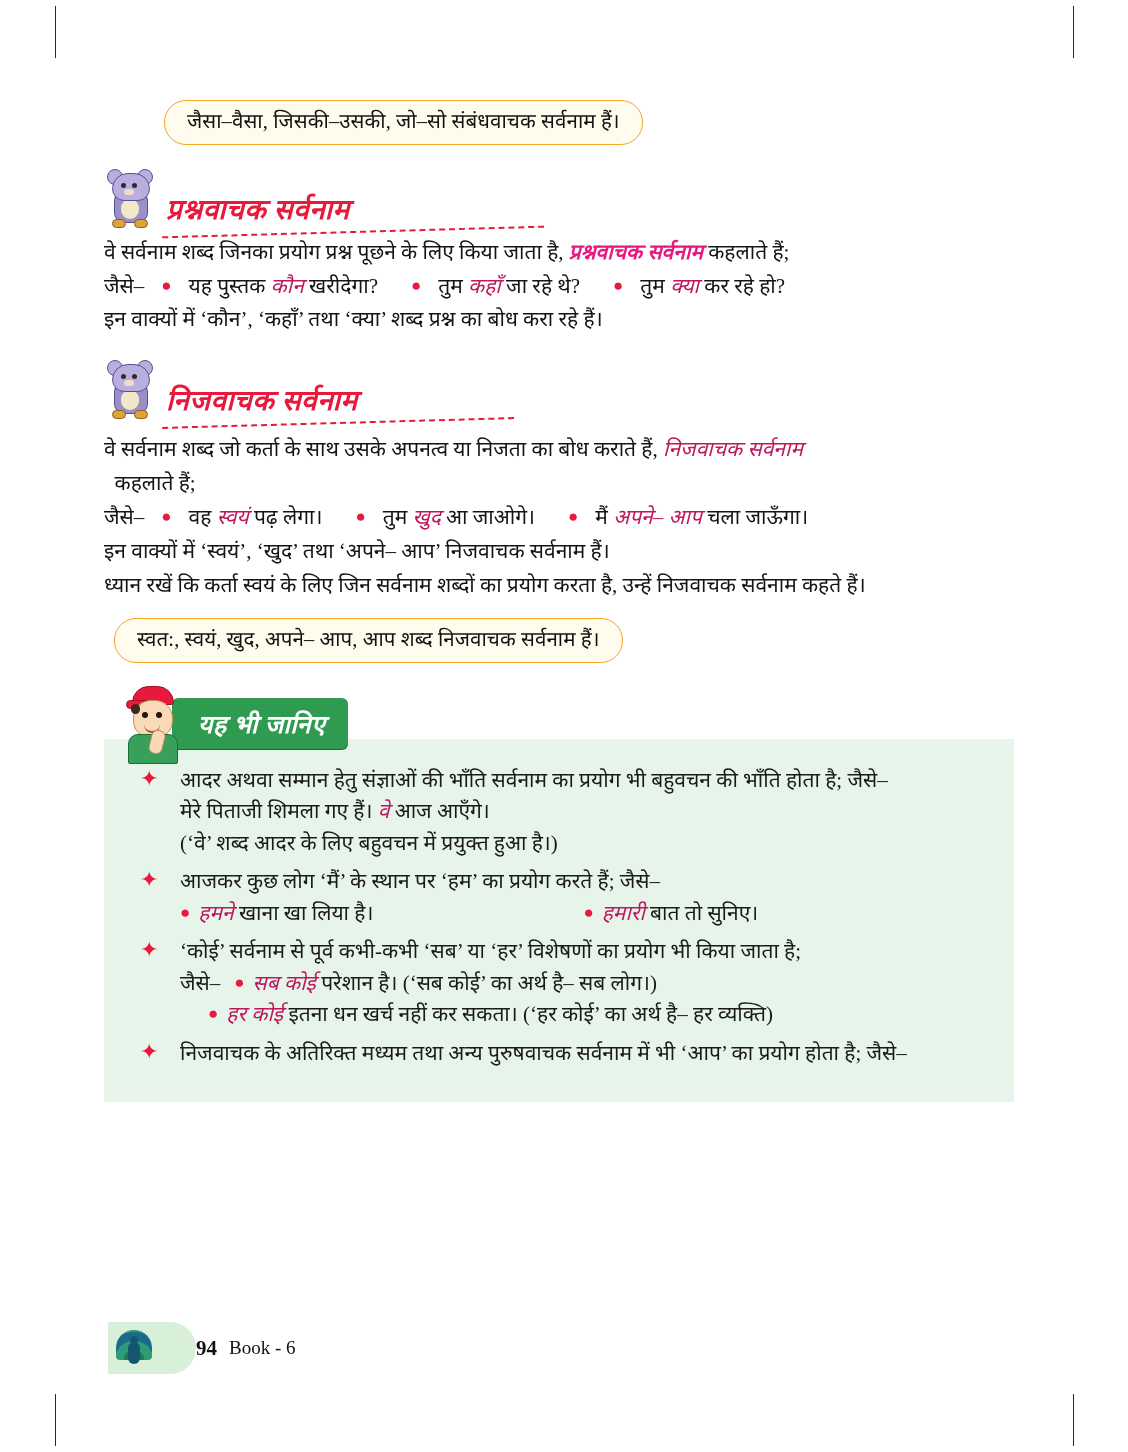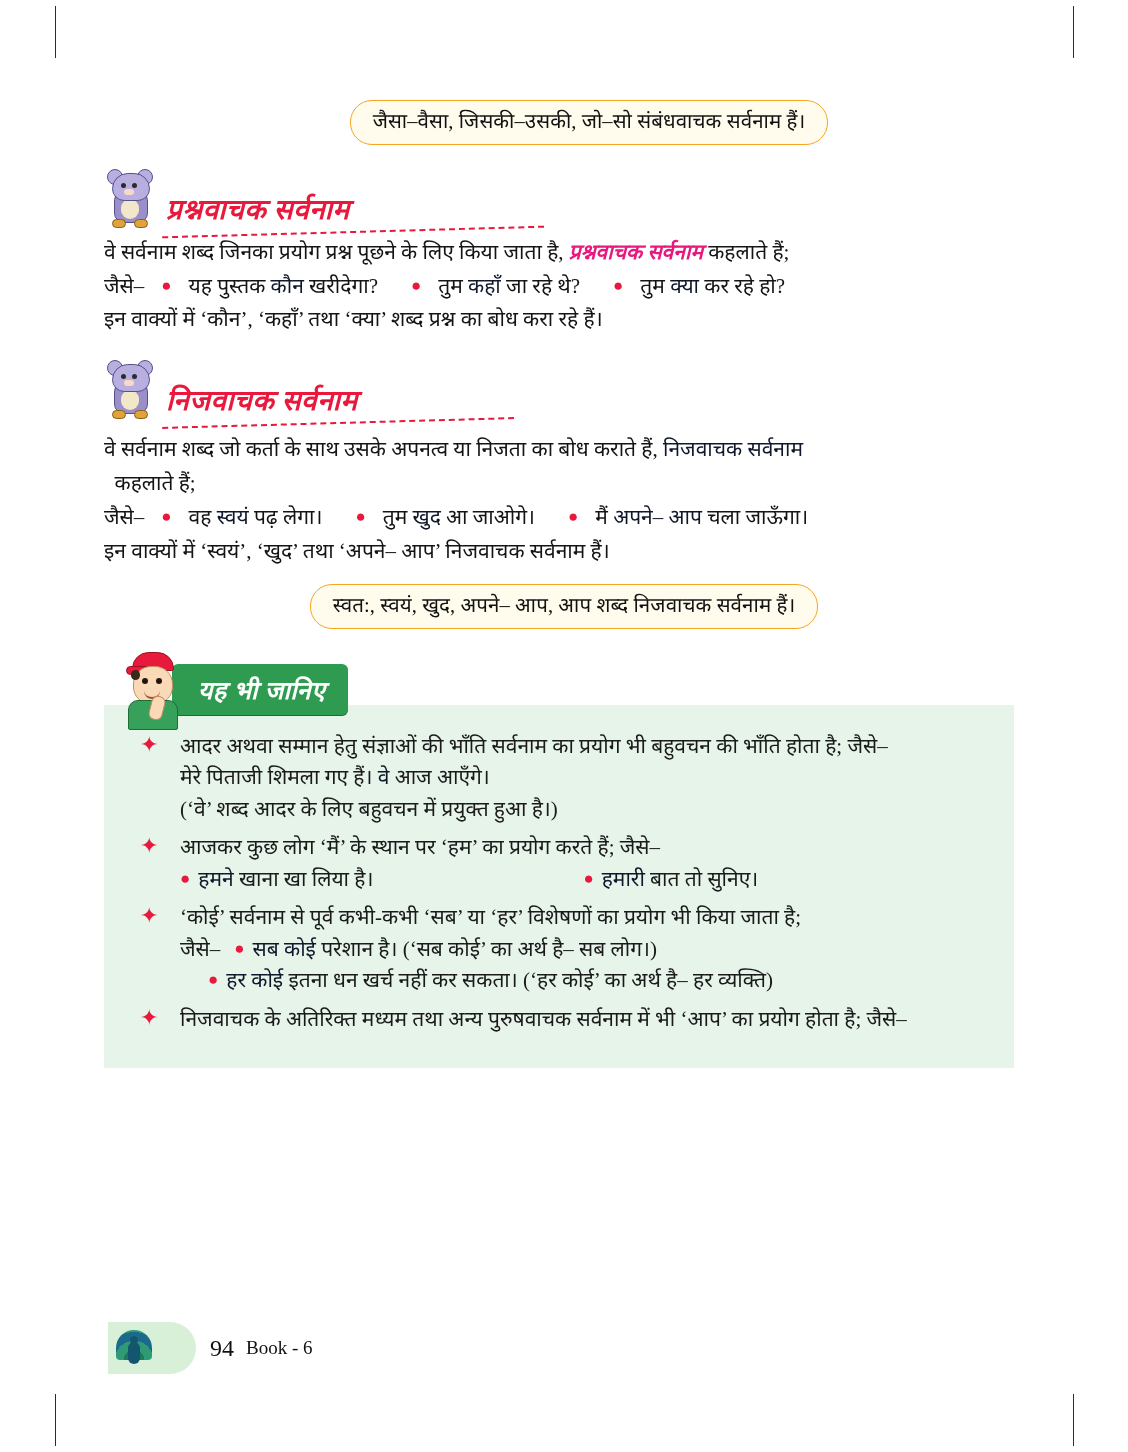--- a/index.html
+++ b/index.html
@@ -42,21 +42,21 @@
     display: inline-block;
     border: 1.6px solid #f5a623;
     border-radius: 22px;
     background: #fffced;
     padding: 7px 22px 9px;
     font-size: 20.5px;
     line-height: 1.3;
     color: #111;
     letter-spacing: .1px;
   }
-  .callout-wrap { text-align: center; }
+  .callout-wrap { text-align: left; }
   .callout-wrap.w1 { margin-left: 60px; }
   .callout-wrap.w2 { margin-left: 20px; }
   .callout-wrap.w3 { margin-left: 10px; }
 
   
   .heading-row {
     display: flex;
     align-items: flex-end;
     gap: 10px;
     margin-top: 26px;
@@ -152,21 +152,21 @@
   
   p.body {
     font-size: 21px;
     line-height: 1.52;
     margin: 0 0 2px 0;
     text-align: justify;
     text-justify: inter-word;
     color: #141414;
   }
   p.body.nojust { text-align: left; }
-  .pink { color: #0f172a; }
+  .pink { color: #be185d; font-style: italic; }
   .pink-b { color: #e8197e; font-style: italic; font-weight: bold; }
   .bullet-dot {
     color: #e8193c;
     font-size: 17px;
     vertical-align: 2px;
     padding: 0 3px;
   }
   .sp-sm { display: inline-block; width: 14px; }
   .sp-md { display: inline-block; width: 30px; }
 
@@ -341,23 +341,22 @@
   }
   .peacock .headp {
     position: absolute;
     left: 16px; top: 8px;
     width: 8px; height: 9px;
     background: #14566e;
     border-radius: 50%;
   }
   .footer-num {
     font-family: "Liberation Serif", serif;
-    font-weight: normal;
-    font-size: 24px;
-    margin-left: 14px;
+    font-weight: bold;
+    font-size: 21px;
     color: #111;
   }
   .footer-book {
     font-family: "Liberation Serif", serif;
     font-size: 19px;
     margin-left: 12px;
     color: #111;
   }
 </style>
 </head>
@@ -426,20 +425,21 @@
     </p>
     <p class="body nojust">
       <span class="pink">&nbsp;</span><span> कहलाते हैं;</span>
     </p>
 
     <p class="body nojust">
       <span>जैसे–</span><span class="sp-sm"></span><span class="bullet-dot">●</span><span class="sp-sm"></span><span>वह </span><span class="pink">स्वयं</span><span> पढ़ लेगा।</span><span class="sp-md"></span><span class="bullet-dot">●</span><span class="sp-sm"></span><span>तुम </span><span class="pink">खुद</span><span> आ जाओगे।</span><span class="sp-md"></span><span class="bullet-dot">●</span><span class="sp-sm"></span><span>मैं </span><span class="pink">अपने– आप</span><span> चला जाऊँगा।</span>
     </p>
 
     <p class="body nojust">इन वाक्यों में ‘स्वयं’, ‘खुद’ तथा ‘अपने– आप’ निजवाचक सर्वनाम हैं।</p>
+    <p class="body">ध्यान रखें कि कर्ता स्वयं के लिए जिन सर्वनाम शब्दों का प्रयोग करता है, उन्हें निजवाचक सर्वनाम कहते हैं।</p>
 
     <div class="callout-wrap w3" style="margin-top:16px;">
       <span class="callout">स्वत:, स्वयं, खुद, अपने– आप, आप शब्द निजवाचक सर्वनाम हैं।</span>
     </div>
 
     <div class="know-wrap">
       <div class="know-tab">
         <div class="boy">
           <div class="cap"></div>
           <div class="brim"></div>

